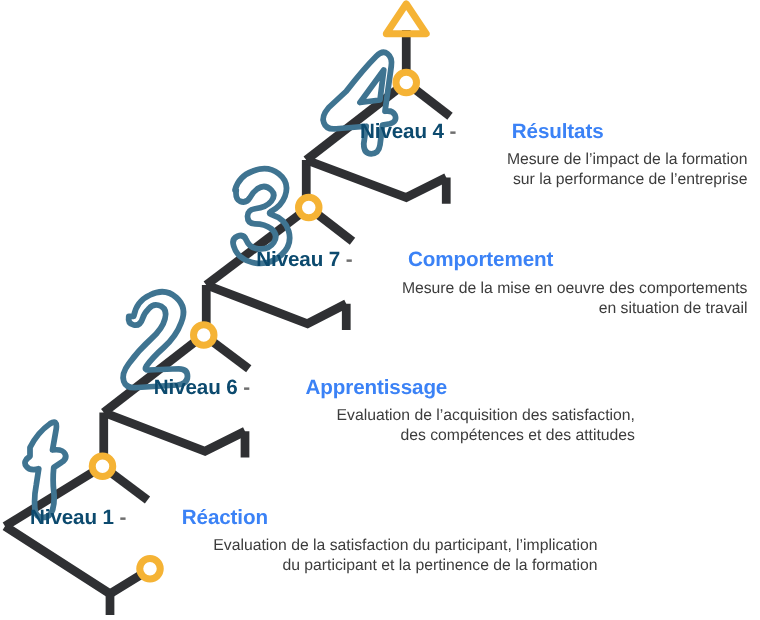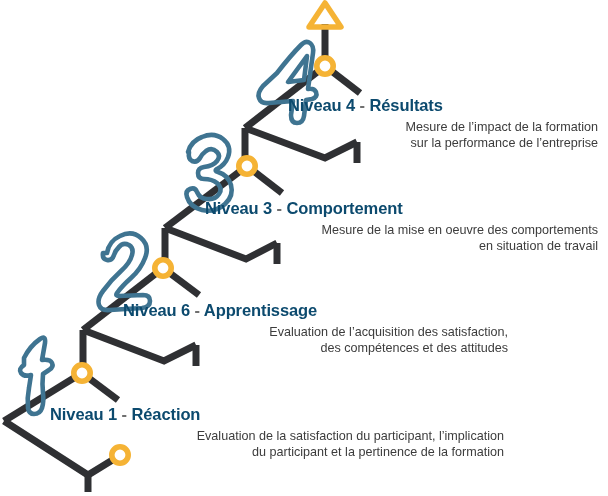--- a/index.html
+++ b/index.html
@@ -17,21 +17,21 @@
   .lvl{position:absolute;white-space:nowrap;}
 
   .title{
     font-size:16.5px;
     font-weight:bold;
     letter-spacing:-0.1px;
     line-height:1;
   }
   .t-num{color:#0c4a6e;}
   .t-dash{color:#6f6f6f;font-weight:bold;}
-  .t-name{color:#0c4a6e;}
+  .t-name{color:#3b82f6;margin-left:40px;}
 
   .desc{
     font-size:12.6px;
     color:#3c3c3c;
     line-height:1.28;
     text-align:right;
     margin-top:5px;
   }
   .desc span{display:block;}
 </style>
@@ -129,21 +129,21 @@
       <span class="t-name">Résultats</span>
     </div>
     <div class="desc" style="width:310px;">
       <span>Mesure de l’impact de la formation</span>
       <span>sur la performance de l’entreprise</span>
     </div>
   </div>
 
   <div class="lvl" style="left:205px; top:200px;">
     <div class="title">
-      <span class="t-num">Niveau 3</span>
+      <span class="t-num">Niveau 7</span>
       <span class="t-dash">-</span>
       <span class="t-name">Comportement</span>
     </div>
     <div class="desc" style="width:393px;">
       <span>Mesure de la mise en oeuvre des comportements</span>
       <span>en situation de travail</span>
     </div>
   </div>
 
   <div class="lvl" style="left:123px; top:302px;">
@@ -151,21 +151,21 @@
       <span class="t-num">Niveau 6</span>
       <span class="t-dash">-</span>
       <span class="t-name">Apprentissage</span>
     </div>
     <div class="desc" style="width:385px;">
       <span>Evaluation de l’acquisition des satisfaction,</span>
       <span>des compétences et des attitudes</span>
     </div>
   </div>
 
-  <div class="lvl" style="left:50px; top:406px;">
+  <div class="lvl" style="left:24px; top:406px;">
     <div class="title">
       <span class="t-num">Niveau 1</span>
       <span class="t-dash">-</span>
       <span class="t-name">Réaction</span>
     </div>
     <div class="desc" style="width:454px;">
       <span>Evaluation de la satisfaction du participant, l’implication</span>
       <span>du participant et la pertinence de la formation</span>
     </div>
   </div>

